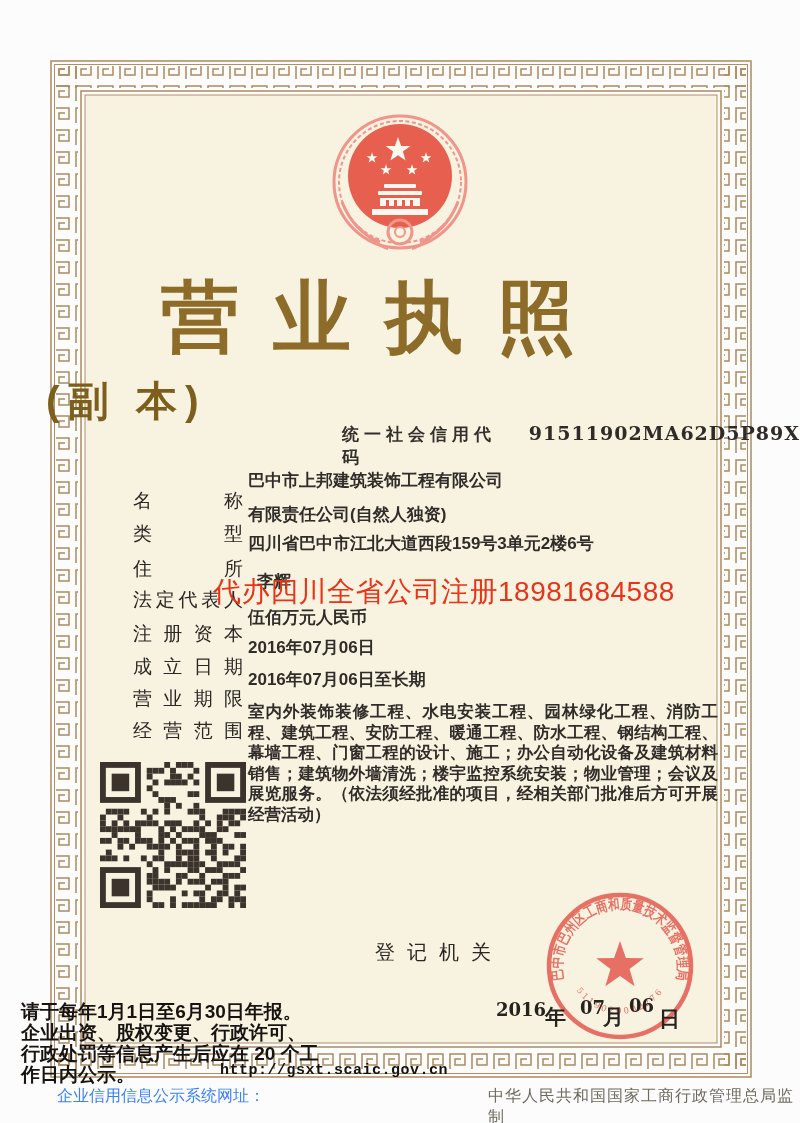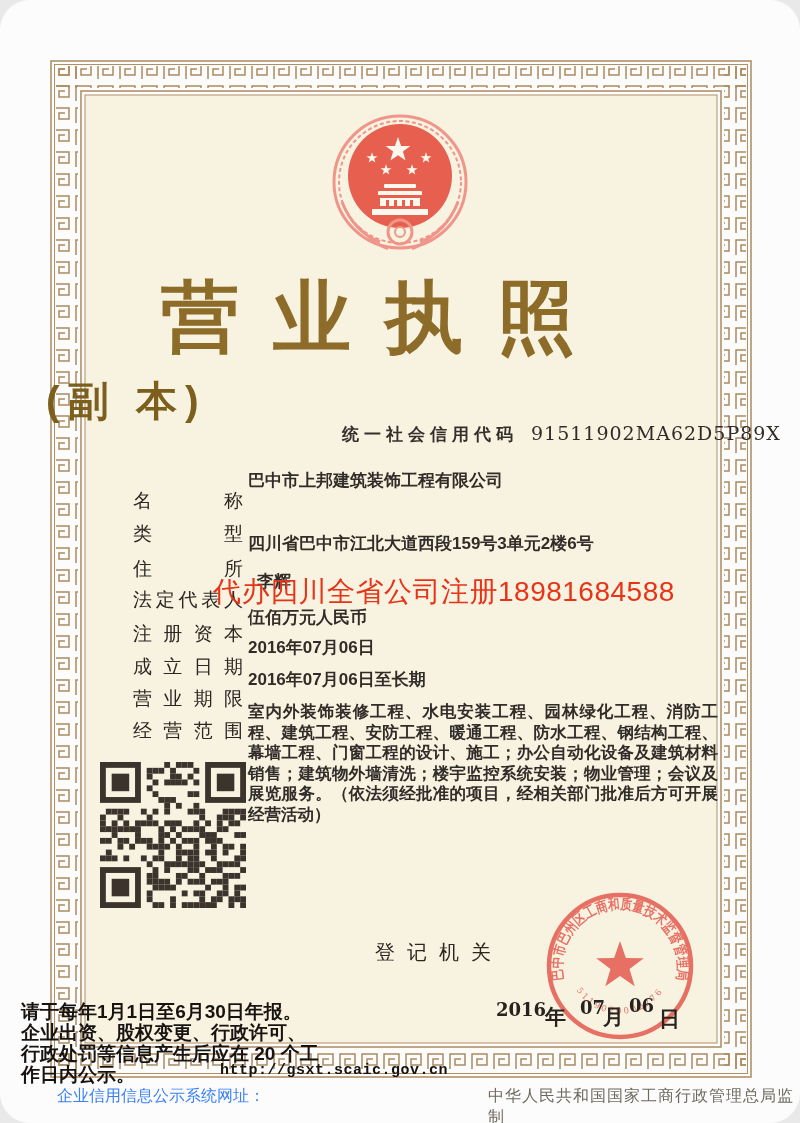--- a/index.html
+++ b/index.html
@@ -1,26 +1,26 @@
 <!DOCTYPE html>
 <html><head>
 <meta charset="utf-8">
 <style>
   html,body{margin:0;padding:0;}
   body{background:#e9e9e9;font-family:"Liberation Sans",sans-serif;}
-  .page{position:relative;width:800px;height:1123px;background:#fcfcfc;overflow:hidden;margin:0 auto;border-radius:30px;}
+  .page{position:relative;width:800px;height:1123px;background:#fcfcfc;overflow:hidden;margin:0 auto;}
   .frame{position:absolute;left:50px;top:60px;width:702px;height:1018px;z-index:1;}
   .emblem{position:absolute;left:328px;top:110px;width:144px;height:160px;z-index:2;}
   .title{position:absolute;left:50px;top:278px;width:702px;margin-left:-16px;text-align:center;
          font-size:78px;font-weight:bold;color:#8c6c28;letter-spacing:34px;line-height:1;z-index:2;}
   .subtitle{position:absolute;left:50px;top:374px;width:702px;margin-left:-4px;text-align:left;
          font-size:41px;font-weight:600;color:#7c5f1d;letter-spacing:8px;z-index:2;}
   .code-line{position:absolute;left:342px;top:422px;display:flex;align-items:baseline;gap:13px;z-index:2;}
   .code-label{font-size:17px;font-weight:bold;letter-spacing:5px;color:#33302c;}
-  .code-val{font-family:"DejaVu Serif",serif;font-size:19px;font-weight:400;letter-spacing:1px;color:#2f2c28;}
+  .code-val{font-family:"DejaVu Serif",serif;font-size:19px;font-weight:700;letter-spacing:1px;color:#2f2c28;}
   .flabel{position:absolute;left:133px;width:110px;font-size:19px;color:#2b2824;font-weight:500;
           text-align:justify;text-align-last:justify;z-index:2;margin-top:9px;}
   .fvalue{position:absolute;left:248px;font-size:17px;font-weight:bold;color:#302c28;white-space:nowrap;z-index:2;text-align:center;}
   .lab1{top:479px}.val1{top:469px}
   .lab2{top:512px}.val2{top:503px}
   .lab3{top:547px}.val3{top:532px}
   .lab4{top:578px}.val4{top:570px;left:257px}
   .lab5{top:612px}.val5{top:606px}
   .lab6{top:645px}.val6{top:636px}
   .lab7{top:677px}.val7{top:668px}
@@ -102,20 +102,21 @@
   <div class="title">营业执照</div>
   <div class="subtitle">(副 本)</div>
   <div class="code-line">
     <span class="code-label">统一社会信用代码</span>
     <span class="code-val">91511902MA62D5P89X</span>
   </div>
 
   <div class="flabel lab1">名称</div>
   <div class="fvalue val1">巴中市上邦建筑装饰工程有限公司</div>
   <div class="flabel lab2">类型</div>
+  <div class="fvalue val2">有限责任公司(自然人独资)</div>
   <div class="flabel lab3">住所</div>
   <div class="fvalue val3">四川省巴中市江北大道西段159号3单元2楼6号</div>
   <div class="flabel lab4">法定代表人</div>
   <div class="fvalue val4">李辉</div>
   <div class="flabel lab5">注册资本</div>
   <div class="fvalue val5">伍佰万元人民币</div>
   <div class="flabel lab6">成立日期</div>
   <div class="fvalue val6">2016年07月06日</div>
   <div class="flabel lab7">营业期限</div>
   <div class="fvalue val7">2016年07月06日至长期</div>

